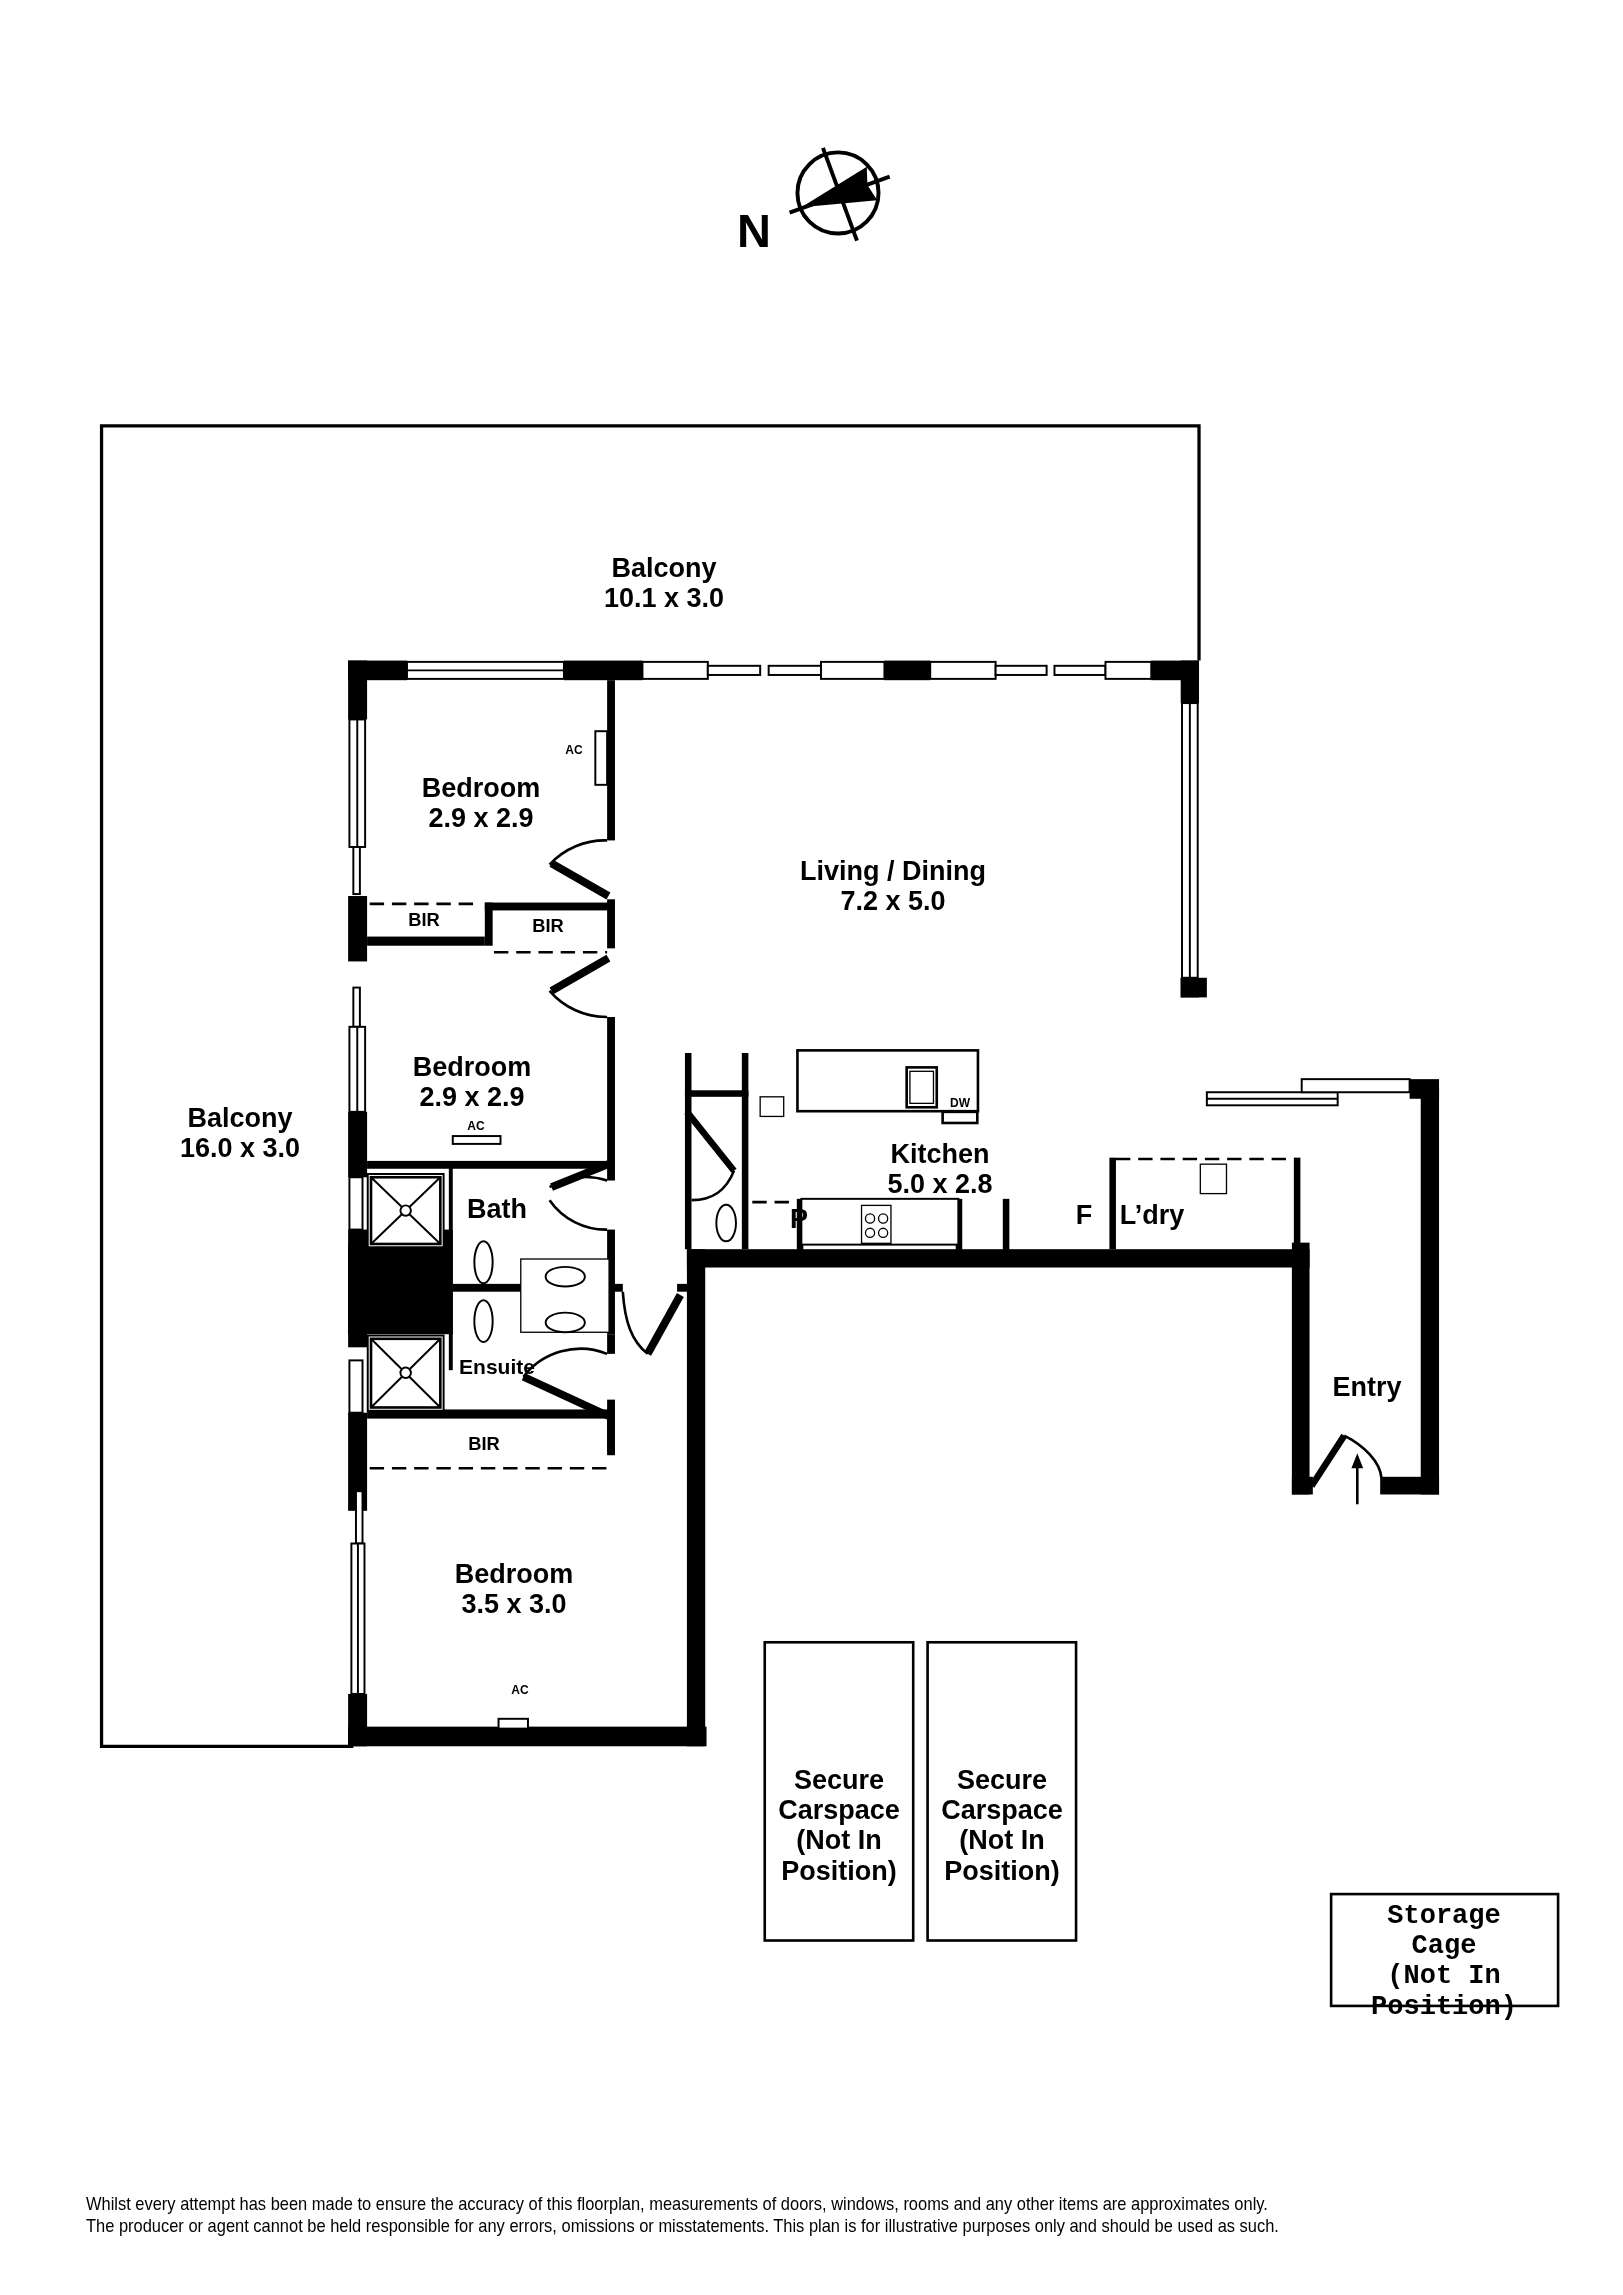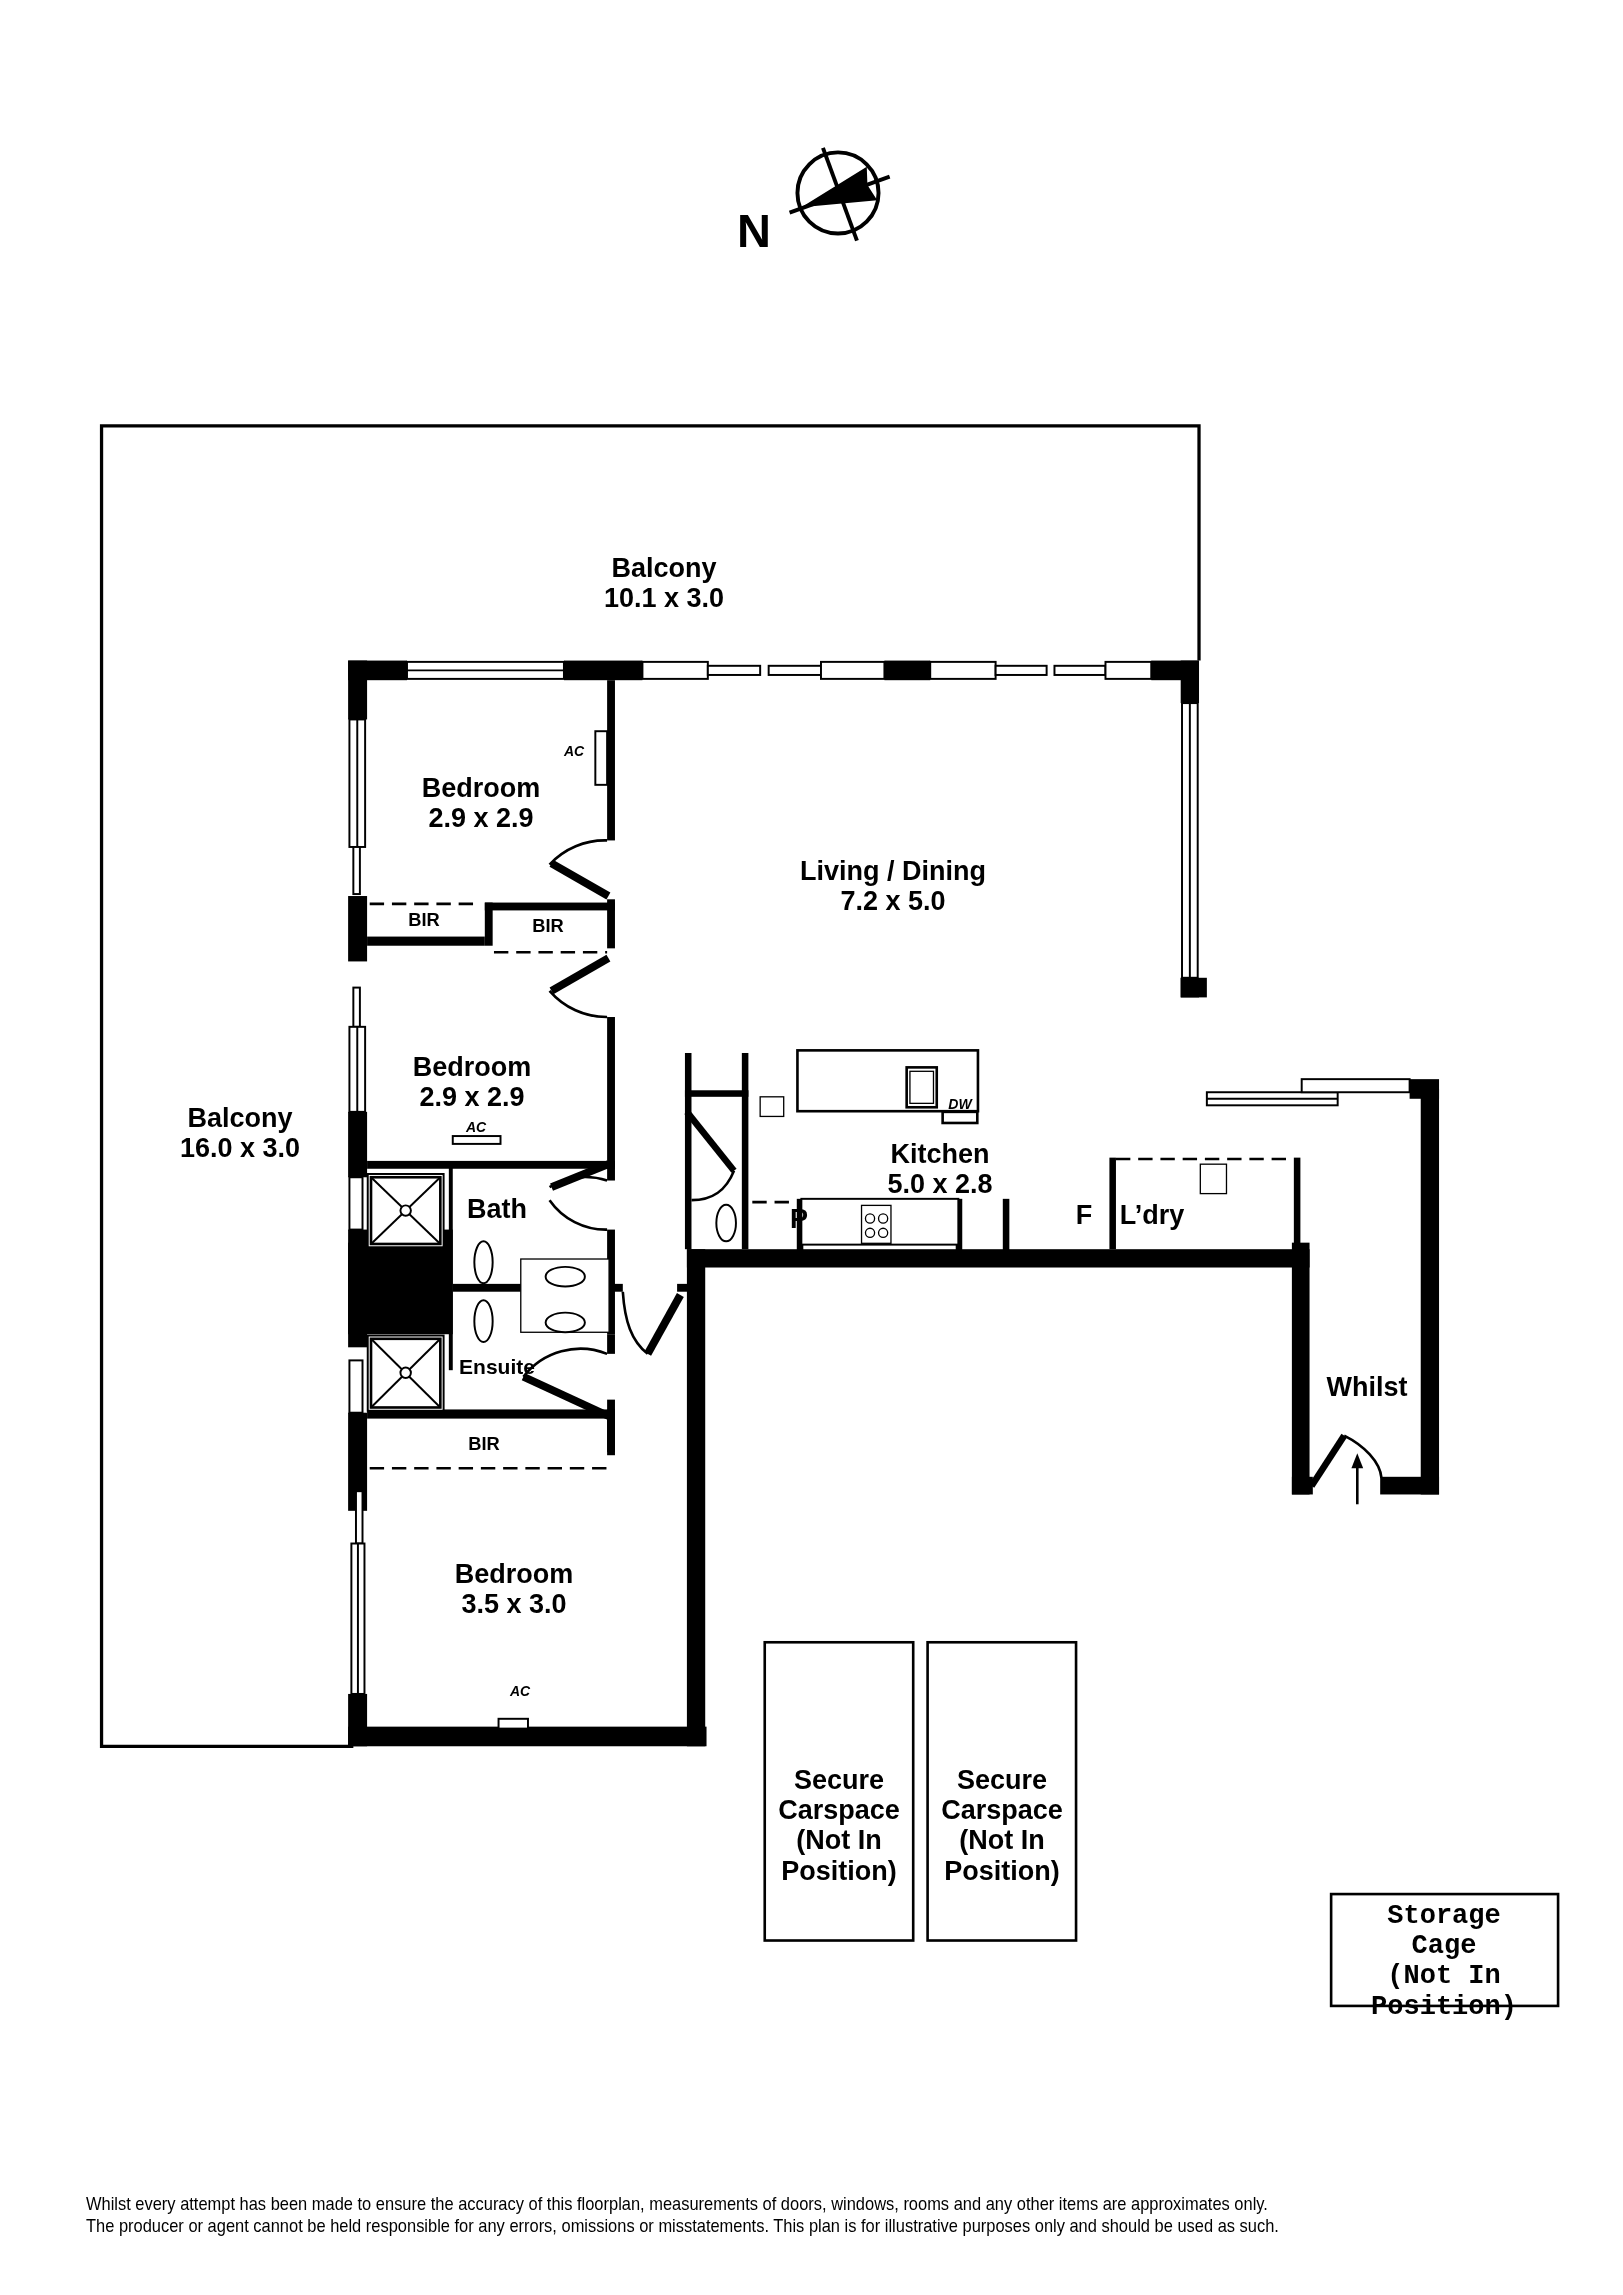--- a/index.html
+++ b/index.html
@@ -3,21 +3,21 @@
 <meta charset="utf-8">
 <style>
   html, body { margin:0; padding:0; background:#ffffff; }
   body { width:1623px; height:2295px; position:relative; overflow:hidden;
          font-family:"Liberation Sans", "DejaVu Sans", sans-serif; color:#000; }
   #plan { position:absolute; left:0; top:0; width:1623px; height:2295px; }
   .lbl { position:absolute; text-align:center; font-weight:bold; line-height:1.12; white-space:pre-line; transform:translate(-50%,0); }
   .room { font-size:27px; }
   .room .dim { display:block; }
   .small { font-size:18.3px; font-weight:bold; position:absolute; transform:translate(-50%,0); }
-  .tiny { font-size:14px; font-weight:bold; position:absolute; transform:translate(-50%,0);font-style:italic; }
+  .tiny { font-size:12px; font-weight:bold; position:absolute; transform:translate(-50%,0); }
   .north { position:absolute; left:737px; top:203px; font-size:47px; font-weight:bold; }
   .disclaimer { position:absolute; left:86px; top:2193px; width:1505px; font-size:17.7px; line-height:22px;
                 transform:scaleX(0.93); transform-origin:left top; }
   .disclaimer div { white-space:nowrap; }
 </style>
 </head>
 <body>
 
 <svg id="plan" viewBox="0 0 2481 3509" xmlns="http://www.w3.org/2000/svg">
 
@@ -248,21 +248,21 @@
   <span>Kitchen</span>
   <span class="dim">5.0 x 2.8</span>
 </div>
 <div class="tiny" style="left:960px; top:1096px;">DW</div>
 <div class="lbl room" style="left:799px; top:1204px;">P</div>
 <div class="lbl room" style="left:1084px; top:1200px;">F</div>
 
 <div class="lbl room" style="left:497px; top:1194px;">Bath</div>
 <div class="lbl" style="left:497px; top:1355px; font-size:21px;">Ensuite</div>
 <div class="lbl room" style="left:1143px; top:1200px;padding-left:18px;">L’dry</div>
-<div class="lbl room" style="left:1367px; top:1372px;">Whilst</div>
+<div class="lbl room" style="left:1367px; top:1372px;">Entry</div>
 
 <div class="small" style="left:424px; top:909px;">BIR</div>
 <div class="small" style="left:548px; top:915px;">BIR</div>
 <div class="small" style="left:484px; top:1433px;">BIR</div>
 
 <div class="lbl room" style="left:839px; top:1765px;">Secure
 Carspace
 (Not In
 Position)</div>
 <div class="lbl room" style="left:1002px; top:1765px;">Secure

